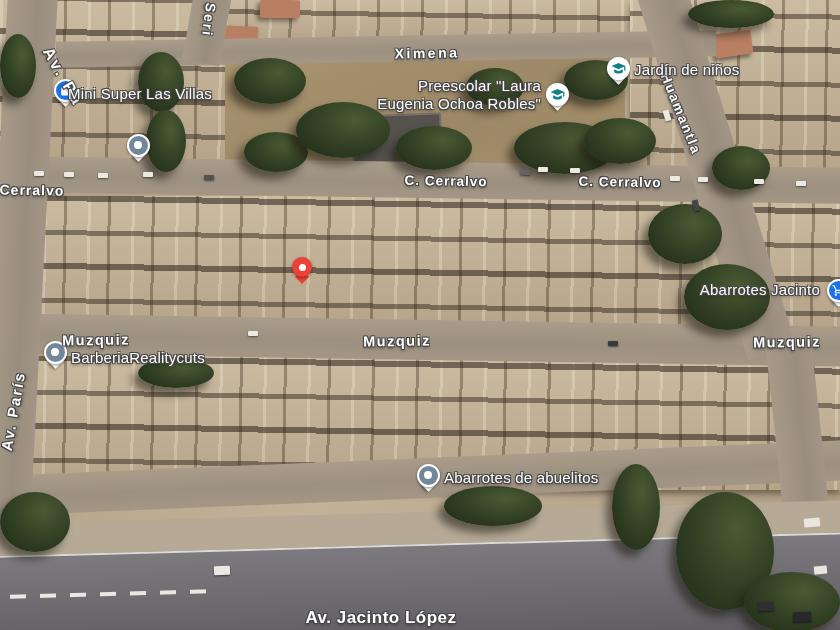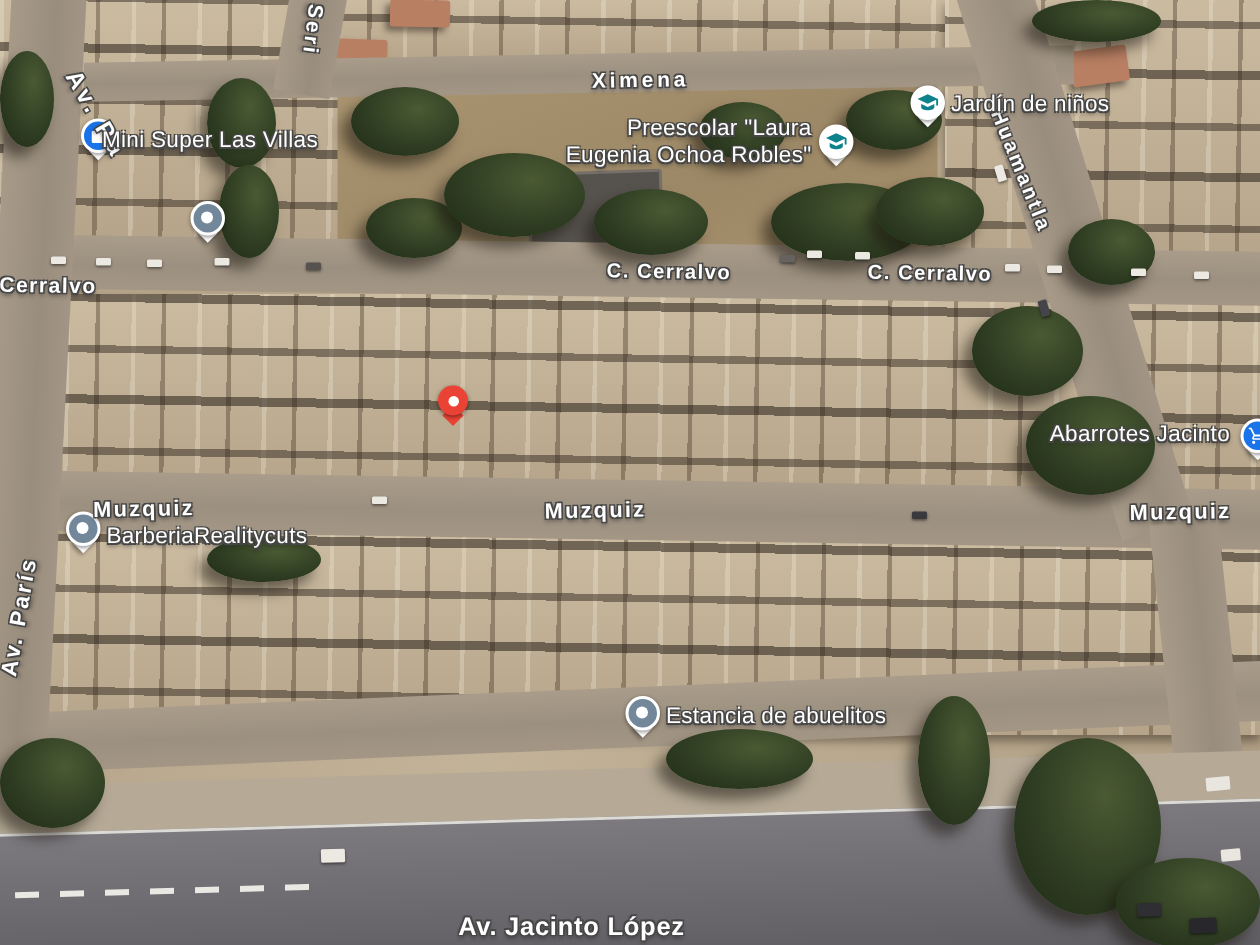--- a/index.html
+++ b/index.html
@@ -212,21 +212,21 @@
   </div>
 
   <div class="poi" style="left:68px;top:94px;transform:translateY(-50%);">Mini Super Las Villas</div>
   <div class="poi" style="left:541px;top:95px;transform:translate(-100%,-50%);text-align:right;">
     <span>Preescolar "Laura</span><br>
     <span>Eugenia Ochoa Robles"</span>
   </div>
   <div class="poi" style="left:634px;top:70px;transform:translateY(-50%);">Jardín de niños</div>
   <div class="poi" style="left:820px;top:290px;transform:translate(-100%,-50%);">Abarrotes Jacinto</div>
   <div class="poi" style="left:71px;top:358px;transform:translateY(-50%);">BarberiaRealitycuts</div>
-  <div class="poi" style="left:444px;top:478px;transform:translateY(-50%);">Estancia de abuelitos</div>
+  <div class="poi" style="left:444px;top:478px;transform:translateY(-50%);">Abarrotes de abuelitos</div>
 
   <div class="marker" style="left:302px;top:267px;">
     <span class="mtail"></span>
     <span class="mc">
         <span class="md"></span>
       </span>
   </div>
 
 </div>
 

